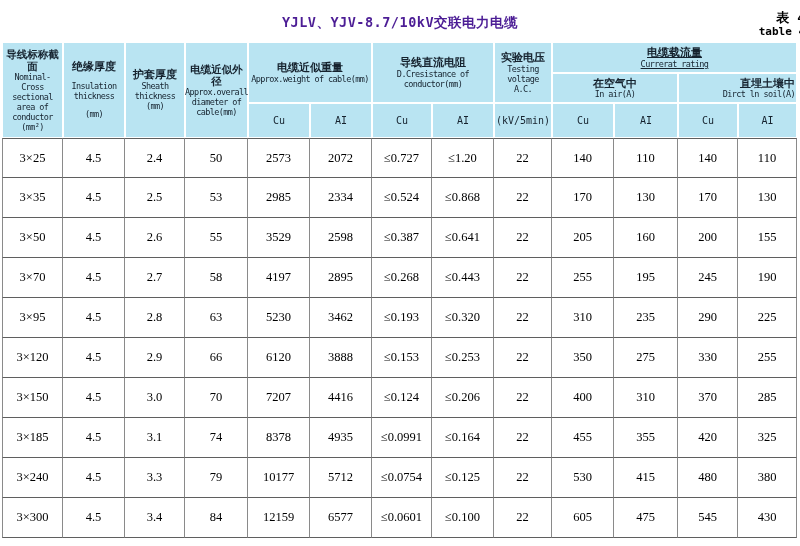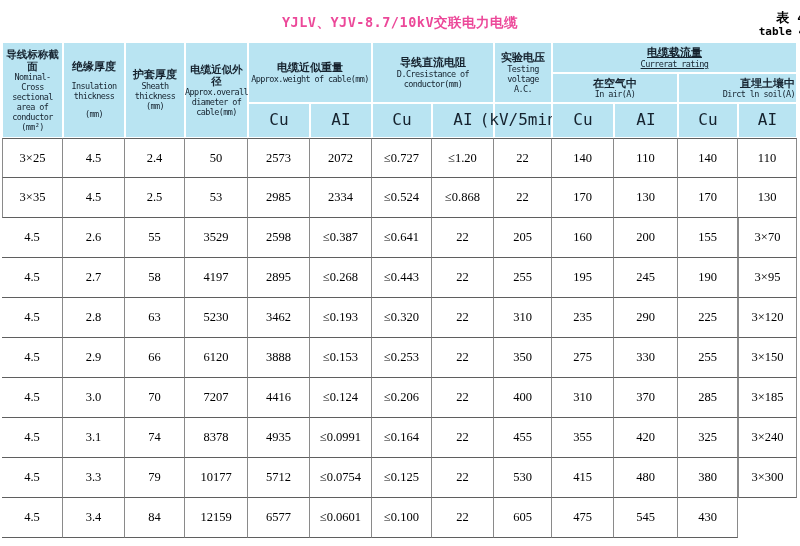--- a/index.html
+++ b/index.html
@@ -6,21 +6,21 @@
   body{
     width:800px;height:546px;position:relative;overflow:hidden;
     background:#ffffff;
     font-family:"Liberation Sans",sans-serif;
   }
   
   .page-title{
     position:absolute;top:14px;left:0;width:100%;
     text-align:center;
     font-family:"DejaVu Sans Mono","Liberation Mono",monospace;
-    font-weight:bold;font-size:13.5px;color:#ec4899;
+    font-weight:bold;font-size:13.5px;color:#4c1d95;
     letter-spacing:0.5px;
   }
   .corner{
     position:absolute;top:11px;right:-5px;
     text-align:right;line-height:1.15;color:#000;
     font-family:"DejaVu Sans Mono","Liberation Mono",monospace;
     font-weight:bold;
   }
   .corner .c-zh{font-size:13px;}
   .corner .c-en{font-size:11px;}
@@ -40,21 +40,21 @@
     background:#b9e4f2;
     border:1px solid #ffffff;
     box-sizing:border-box;
     display:flex;flex-direction:column;align-items:center;justify-content:center;
     text-align:center;color:#15222e;
     padding:1px;line-height:1.18;
   }
   .zh{font-family:"Liberation Sans",sans-serif;font-weight:bold;font-size:11px;}
   .zh.small{font-size:10.5px;}
   .en{font-family:"DejaVu Sans Mono","Liberation Mono",monospace;font-size:8.5px;letter-spacing:-0.6px;}
-  .sub{font-family:"DejaVu Sans Mono","Liberation Mono",monospace;font-size:16px;}
+  .sub{font-family:"DejaVu Sans Mono","Liberation Mono",monospace;font-size:10px;}
 
   .h-conductor{grid-column:1;grid-row:1/4;}
   .h-insulation{grid-column:2;grid-row:1/4;gap:8px;}
   .h-sheath{grid-column:3;grid-row:1/4;}
   .h-diameter{grid-column:4;grid-row:1/4;}
   .h-weight{grid-column:5/7;grid-row:1/3;}
   .h-resistance{grid-column:7/9;grid-row:1/3;}
   .h-voltage{grid-column:9;grid-row:1/3;}
   .h-current{grid-column:10/14;grid-row:1;text-decoration:underline;}
   .h-air{grid-column:10/12;grid-row:2;}
@@ -200,20 +200,21 @@
     <div class="bcell">53</div>
     <div class="bcell">2985</div>
     <div class="bcell">2334</div>
     <div class="bcell">≤0.524</div>
     <div class="bcell">≤0.868</div>
     <div class="bcell">22</div>
     <div class="bcell">170</div>
     <div class="bcell">130</div>
     <div class="bcell">170</div>
     <div class="bcell">130</div>
+    <div class="bcell fc">3×50</div>
     <div class="bcell">4.5</div>
     <div class="bcell">2.6</div>
     <div class="bcell">55</div>
     <div class="bcell">3529</div>
     <div class="bcell">2598</div>
     <div class="bcell">≤0.387</div>
     <div class="bcell">≤0.641</div>
     <div class="bcell">22</div>
     <div class="bcell">205</div>
     <div class="bcell">160</div>

